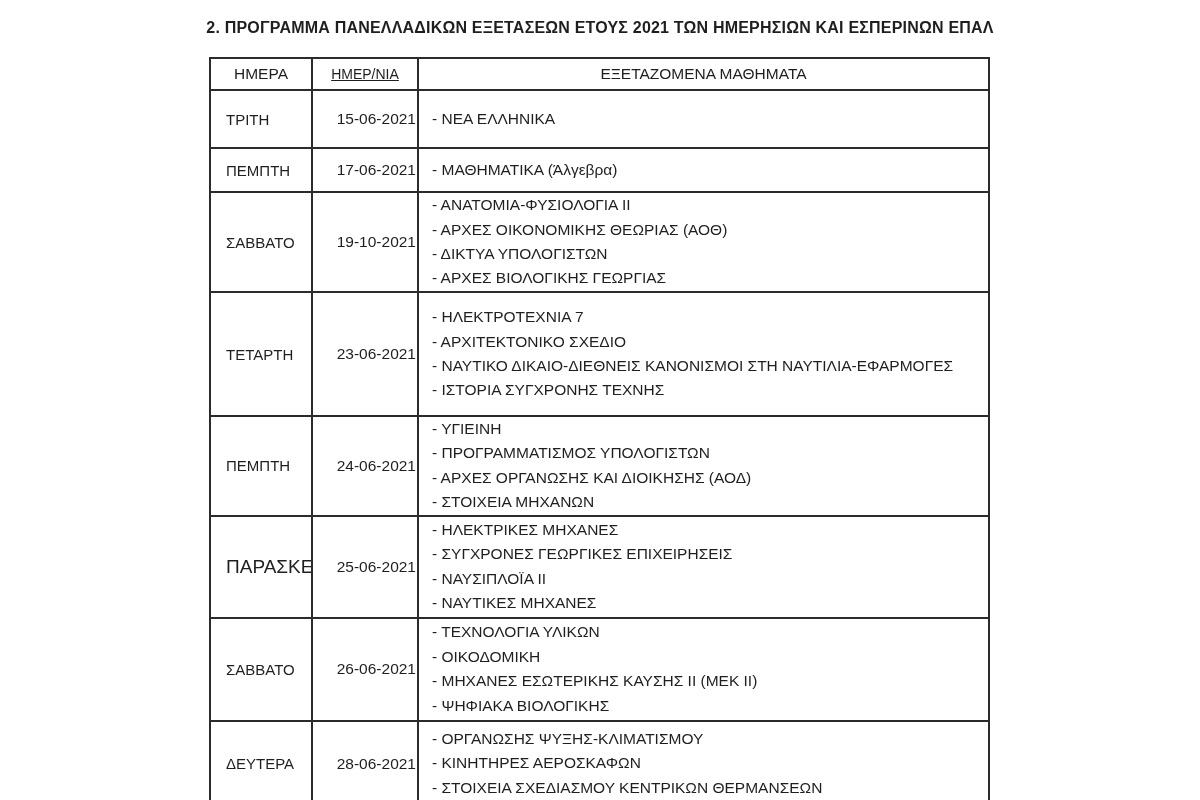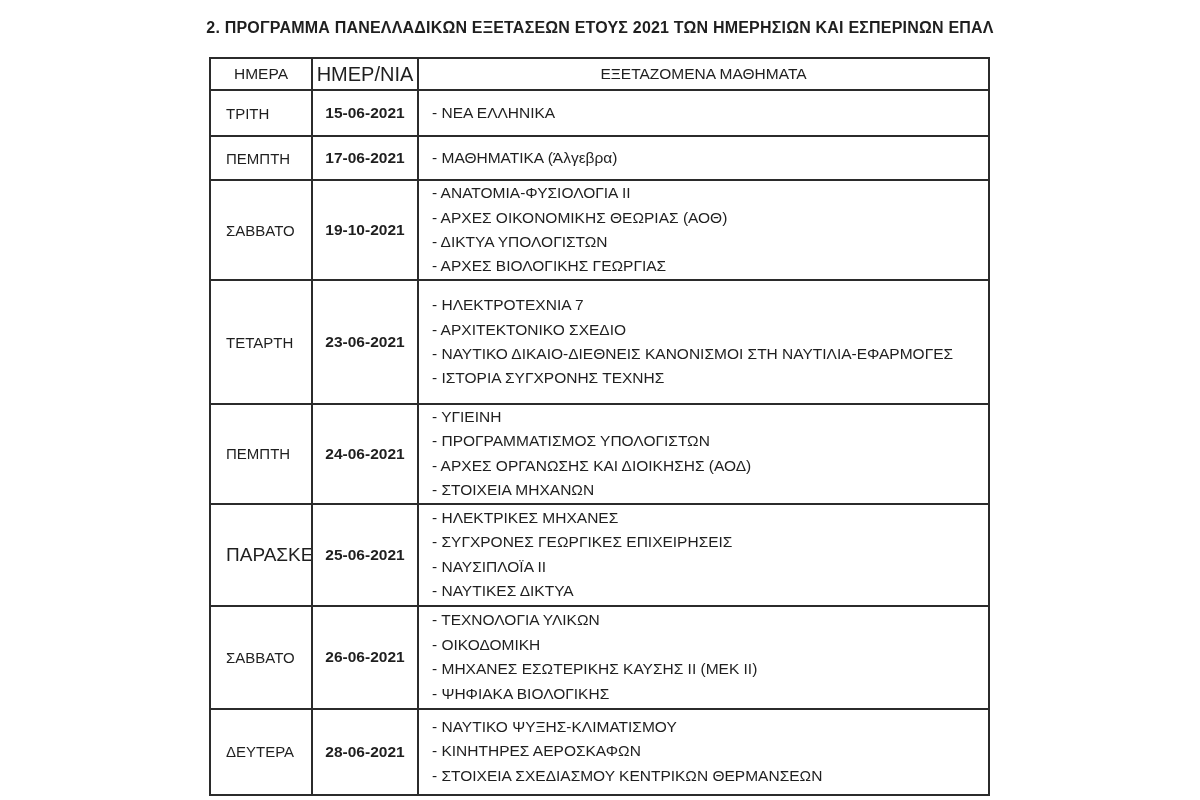--- a/index.html
+++ b/index.html
@@ -26,28 +26,28 @@
   col.c-day{width:102px;}
   col.c-date{width:106px;}
   col.c-subjects{width:571px;}
   th,td{
     border:2px solid var(--border);
     font-weight:normal;vertical-align:middle;
     overflow:hidden;
   }
   thead tr{height:32px;}
   th{text-align:center;font-size:15.5px;}
-  th.h-date{font-size:20px;}
+  th.h-date{font-size:14px;text-decoration:underline;}
   td.day{
     padding-left:15px;text-align:left;font-size:15px;white-space:nowrap;
   }
-  td.date{text-align:center;font-size:15.5px;font-weight:bold;}
+  td.date{text-align:right;font-size:15.5px;}
   td.subjects{padding:0 18px 0 13px;font-size:15.5px;}
   .subject-line{line-height:24.4px;}
-  tbody tr:nth-child(1){height:46px;}
+  tbody tr:nth-child(1){height:58px;}
   tbody tr:nth-child(2){height:44px;}
   tbody tr:nth-child(3){height:100px;}
   tbody tr:nth-child(4){height:124px;}
   tbody tr:nth-child(5){height:99px;}
   tbody tr:nth-child(6){height:102px;}
   tbody tr:nth-child(7){height:103px;}
   tbody tr:nth-child(8){height:86px;}
   tbody tr:nth-child(6) td.day{font-size:19px;}
 </style>
 </head>
@@ -113,36 +113,36 @@
           <div class="subject-line">- ΣΤΟΙΧΕΙΑ ΜΗΧΑΝΩΝ</div>
         </td>
   </tr>
       <tr>
     <td class="day">ΠΑΡΑΣΚΕΥΗ</td>
     <td class="date">25-06-2021</td>
     <td class="subjects">
           <div class="subject-line">- ΗΛΕΚΤΡΙΚΕΣ ΜΗΧΑΝΕΣ</div>
           <div class="subject-line">- ΣΥΓΧΡΟΝΕΣ ΓΕΩΡΓΙΚΕΣ ΕΠΙΧΕΙΡΗΣΕΙΣ</div>
           <div class="subject-line">- ΝΑΥΣΙΠΛΟΪΑ ΙΙ</div>
-          <div class="subject-line">- ΝΑΥΤΙΚΕΣ ΔΙΚΤΥΑ</div>
+          <div class="subject-line">- ΝΑΥΤΙΚΕΣ ΜΗΧΑΝΕΣ</div>
         </td>
   </tr>
       <tr>
     <td class="day">ΣΑΒΒΑΤΟ</td>
     <td class="date">26-06-2021</td>
     <td class="subjects">
           <div class="subject-line">- ΤΕΧΝΟΛΟΓΙΑ ΥΛΙΚΩΝ</div>
           <div class="subject-line">- ΟΙΚΟΔΟΜΙΚΗ</div>
           <div class="subject-line">- ΜΗΧΑΝΕΣ ΕΣΩΤΕΡΙΚΗΣ ΚΑΥΣΗΣ ΙΙ (ΜΕΚ ΙΙ)</div>
           <div class="subject-line">- ΨΗΦΙΑΚΑ ΒΙΟΛΟΓΙΚΗΣ</div>
         </td>
   </tr>
       <tr>
     <td class="day">ΔΕΥΤΕΡΑ</td>
     <td class="date">28-06-2021</td>
     <td class="subjects">
-          <div class="subject-line">- ΝΑΥΤΙΚΟ ΨΥΞΗΣ-ΚΛΙΜΑΤΙΣΜΟΥ</div>
+          <div class="subject-line">- ΟΡΓΑΝΩΣΗΣ ΨΥΞΗΣ-ΚΛΙΜΑΤΙΣΜΟΥ</div>
           <div class="subject-line">- ΚΙΝΗΤΗΡΕΣ ΑΕΡΟΣΚΑΦΩΝ</div>
           <div class="subject-line">- ΣΤΟΙΧΕΙΑ ΣΧΕΔΙΑΣΜΟΥ ΚΕΝΤΡΙΚΩΝ ΘΕΡΜΑΝΣΕΩΝ</div>
         </td>
   </tr>
     </tbody>
 </table>
 
 </body></html>

